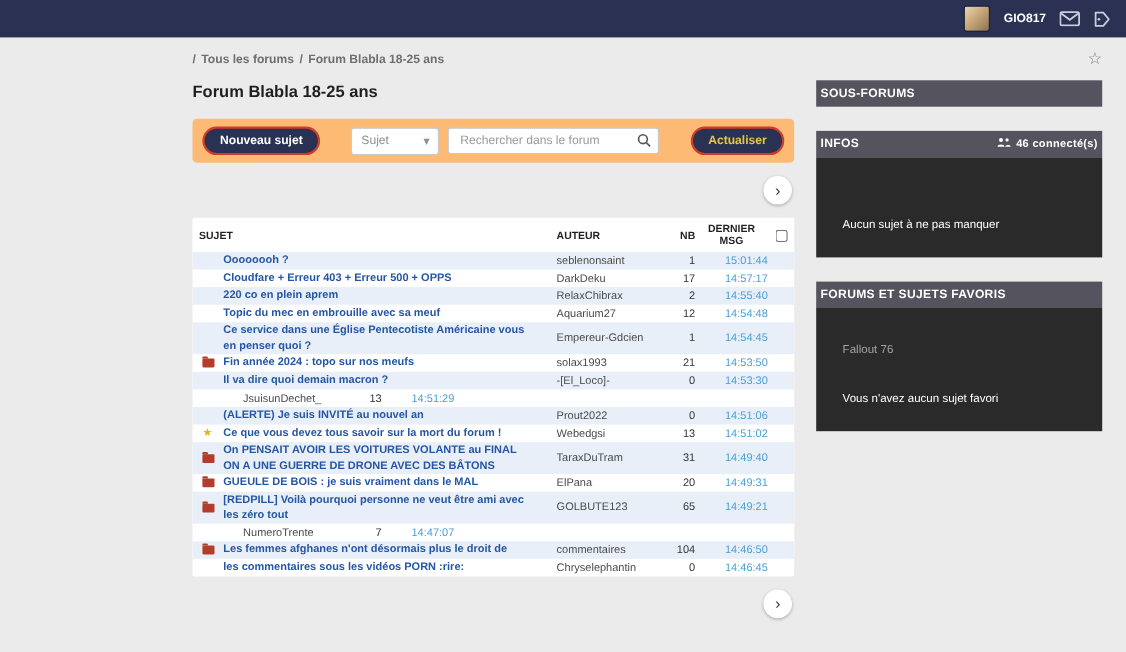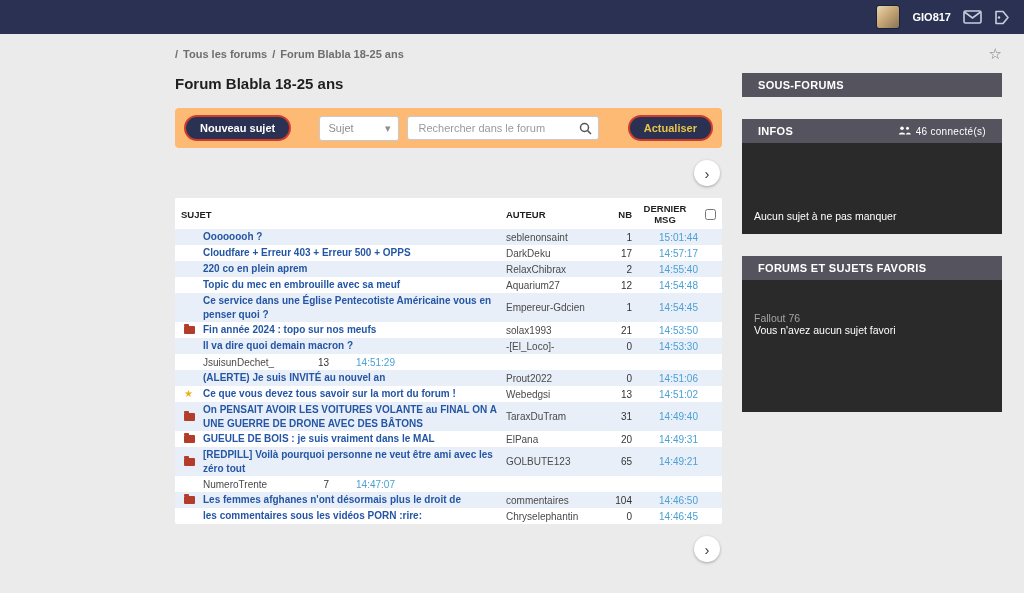--- a/index.html
+++ b/index.html
@@ -89,39 +89,39 @@
   .col-check { width: 18px; flex: none; display: flex; justify-content: flex-end; }
   .col-check input { width: 11px; height: 11px; cursor: pointer; }
 
   .row { display: flex; align-items: center; padding: 1px 6px; min-height: 16px; }
   .tbody .row:nth-child(odd) { background: var(--row-alt, #e9eff8); }
   .gutter { width: 22px; flex: none; display: flex; align-items: center; padding-left: 3px; }
   .subject {
     flex: 1; color: var(--link-blue, #2456a5); font-weight: bold; font-size: 10px;
     line-height: 1.35; padding-right: 8px; min-width: 0;
   }
-  .author { width: 96px; flex: none; font-size: 10px; color: #4a4a4a; overflow: hidden; white-space: nowrap; }
+  .author { width: 96px; flex: none; font-size: 10px; color: #4a4a4a; overflow: hidden; white-space: nowrap; margin-left: 18px; }
   .nb { width: 30px; flex: none; font-size: 10px; color: #333; text-align: right; }
   .last { width: 66px; flex: none; font-size: 10px; color: var(--time-blue, #4aa0d5); text-align: right; }
   .rowcheck { width: 18px; flex: none; }
 
   .folder-icon { position: relative; width: 11px; height: 8px; background: #b43c2a; border-radius: 1px; display: inline-block; }
   .folder-icon::before { content: ""; position: absolute; top: -2px; left: 0; width: 5px; height: 2px; background: #b43c2a; border-radius: 1px 1px 0 0; }
   .star-icon { color: #e7b416; font-size: 10px; line-height: 1; }
 
   
   .side-header {
     background: var(--sidebar-header-bg, #54535e); color: #ffffff;
     font-size: 11px; font-weight: bold; letter-spacing: 0.3px;
-    padding: 6px 16px; display: flex; justify-content: space-between; align-items: center;
-  }
-  .connected { font-size: 10px; font-weight: normal; display: flex; align-items: center; gap: 5px; }
-  .side-box { background: var(--sidebar-box-bg, #2b2a2b); color: #ffffff; font-size: 10.5px; padding: 12px; }
+    padding: 6px 4px; display: flex; justify-content: space-between; align-items: center;
+  }
+  .connected { font-size: 10px; font-weight: bold; display: flex; align-items: center; gap: 5px; }
+  .side-box { background: var(--sidebar-box-bg, #2b2a2b); color: #ffffff; font-size: 10.5px; padding: 24px; }
   .box-infos { height: 91px; display: flex; align-items: flex-end; }
-  .box-fav { height: 132px; display: flex; flex-direction: column; padding-top: 32px; }
+  .box-fav { height: 112px; display: flex; flex-direction: column; justify-content: space-between; padding-top: 32px; }
   .side-gap { height: 22px; }
   .fav-forum-link { color: #a3a3a3; cursor: pointer; }
 </style>
 </head>
 <body>
 
 <div class="topbar">
   <div class="avatar"></div>
   <span class="username">GIO817</span>
   <span class="topbar-icon">

